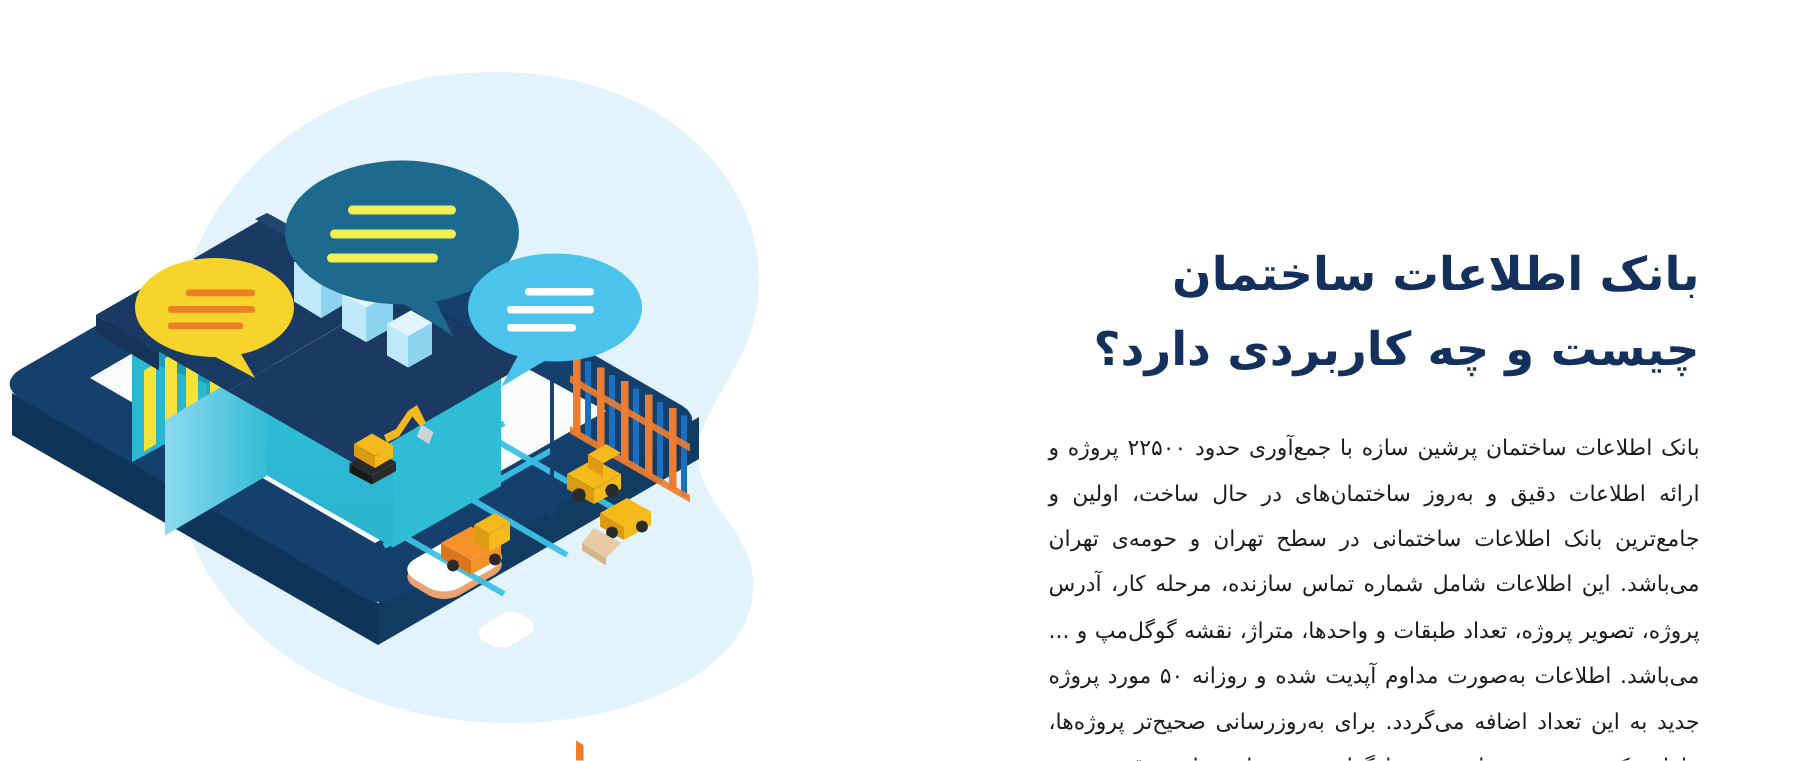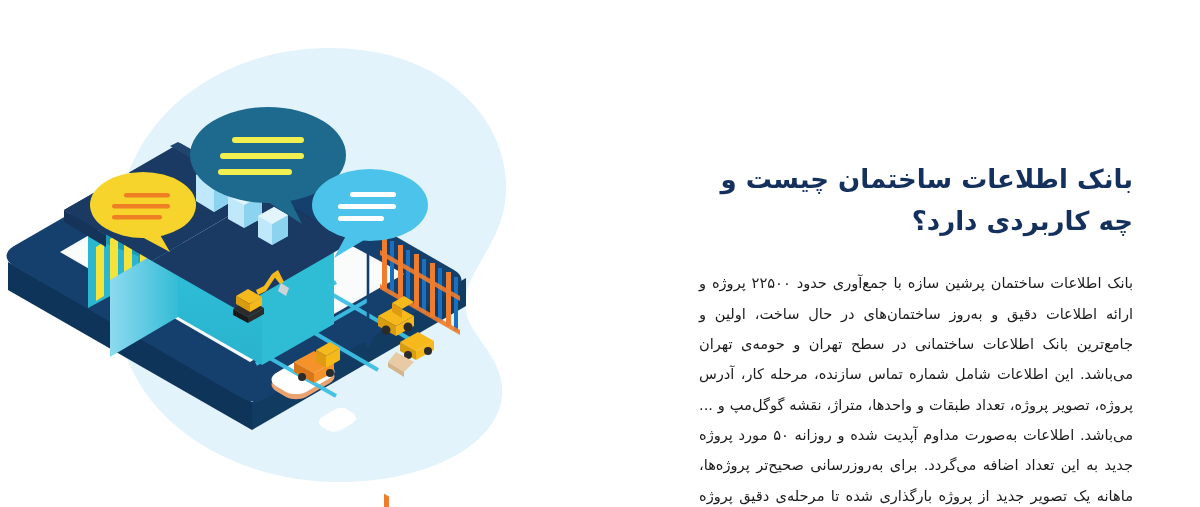--- a/index.html
+++ b/index.html
@@ -35,21 +35,21 @@
     height:507px;
     display:flex;
     flex-direction:column;
     justify-content:flex-start;
     padding-top:158px;
     box-sizing:border-box;
   }
   .headline{
     margin:0;
     color:#14305c;
-    font-size:26px;
+    font-size:31px;
     line-height:1.62;
     font-weight:700;
     text-align:right;
     direction:rtl;
     letter-spacing:0;
   }
   .body-copy{
     margin:0;
     padding-top:26px;
     color:#1b1b1b;

